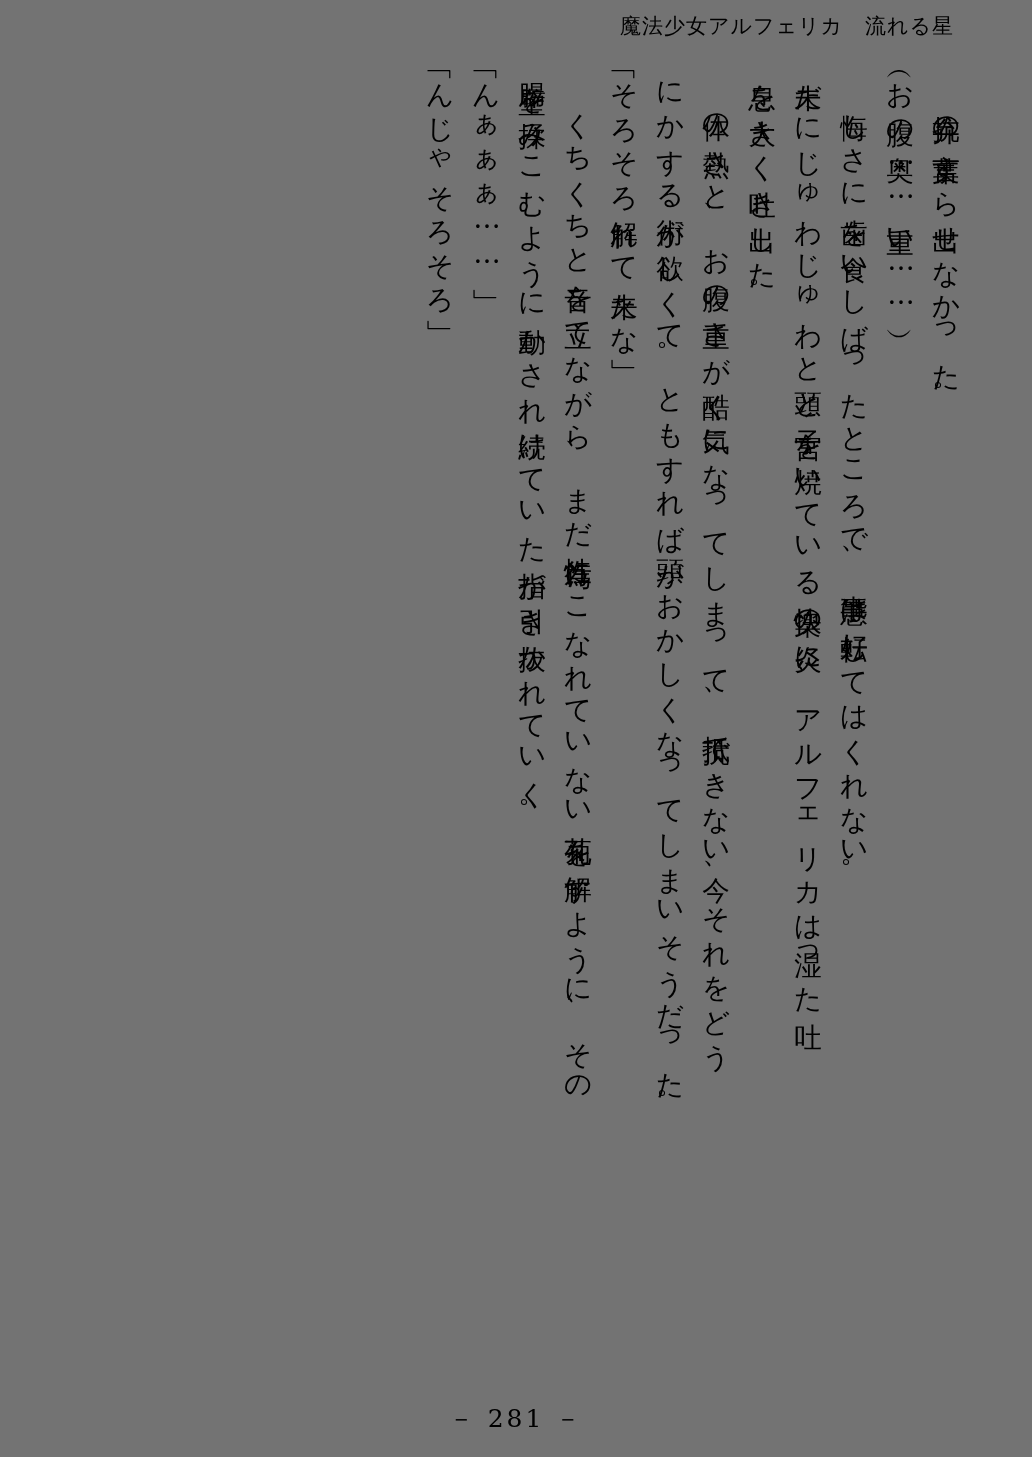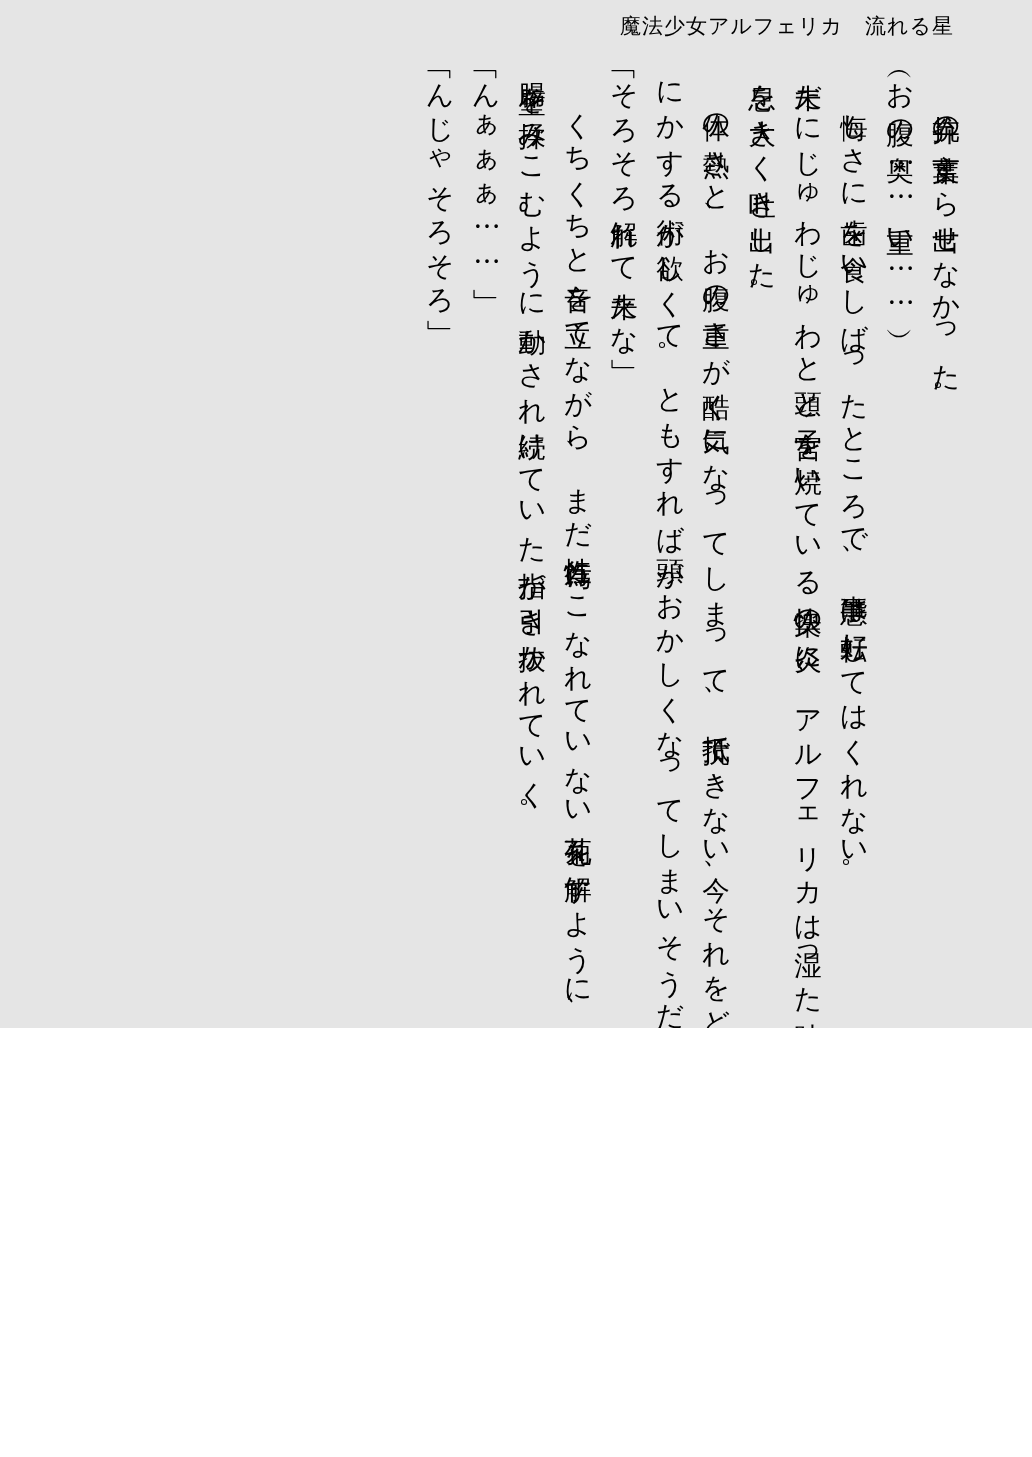--- a/index.html
+++ b/index.html
@@ -7,22 +7,22 @@
     padding: 0;
     background: #ffffff;
   }
   body {
     font-family: "DejaVu Serif", "Liberation Serif", serif;
     color: #000000;
   }
   .page {
     position: relative;
     width: 1032px;
-    height: 1028px;
-    background: #e5e5e5;
+    height: 1457px;
+    background: #737373;
     overflow: hidden;
     box-sizing: border-box;
   }
   
   .header {
     position: absolute;
     top: 12px;
     right: 78px;
     font-size: 21px;
     letter-spacing: 1px;
@@ -86,14 +86,15 @@
     <div class="tline">息を大きく吐き出した。</div>
     <div class="tline indent">体の熱さと、お腹の重さが酷く気になってしまって、抵抗できない今、それをどう</div>
     <div class="tline">にかする術が欲しくて。ともすれば頭がおかしくなってしまいそうだった。</div>
     <div class="tline">「そろそろ解れて来たな」</div>
     <div class="tline indent">くちくちと音を立てながら、まだ性行為にこなれていない菊孔を解すように、その</div>
     <div class="tline">腸壁を揉みこむように動かされ続けていた指が引き抜かれていく。</div>
     <div class="tline">「んぁぁぁ……」</div>
     <div class="tline">「んじゃそろそろ」</div>
   </div>
 
+  <div class="folio">－ 281 －</div>
 
 </div>
 
 </body></html>

